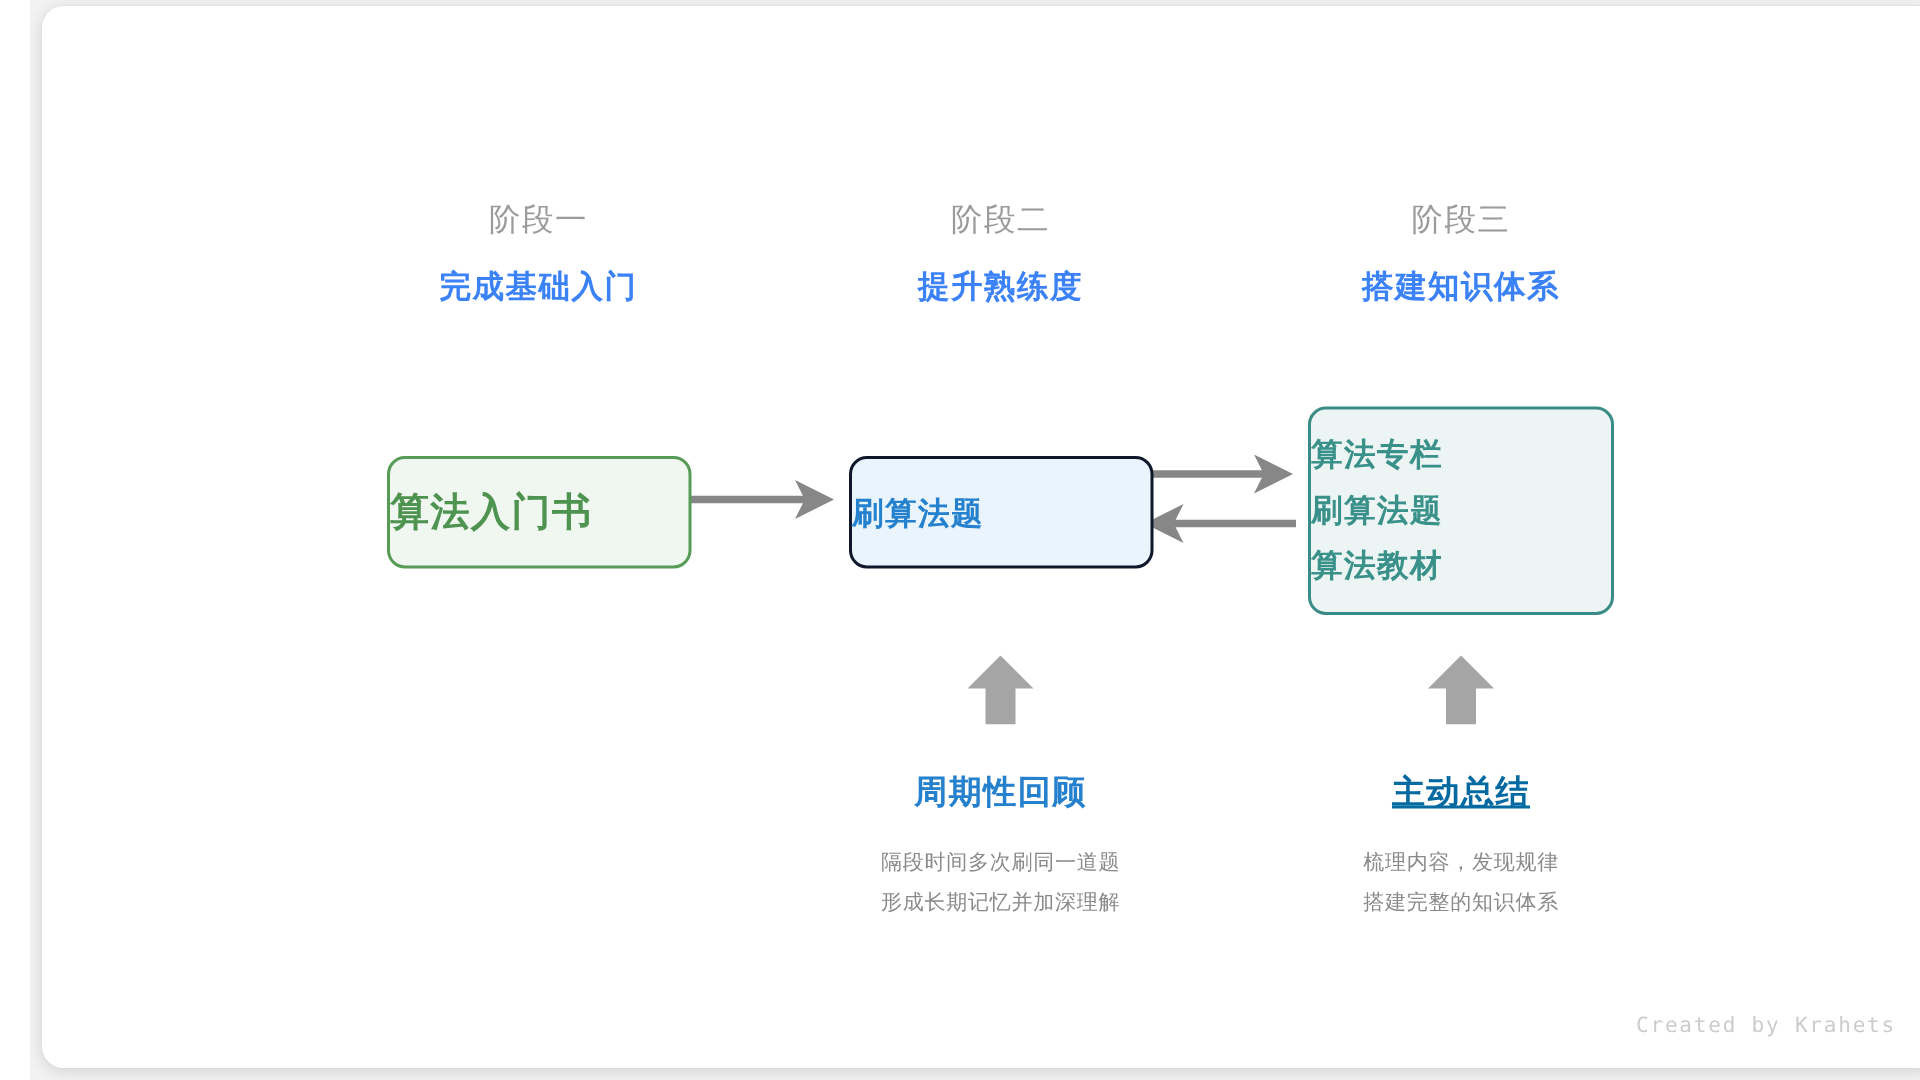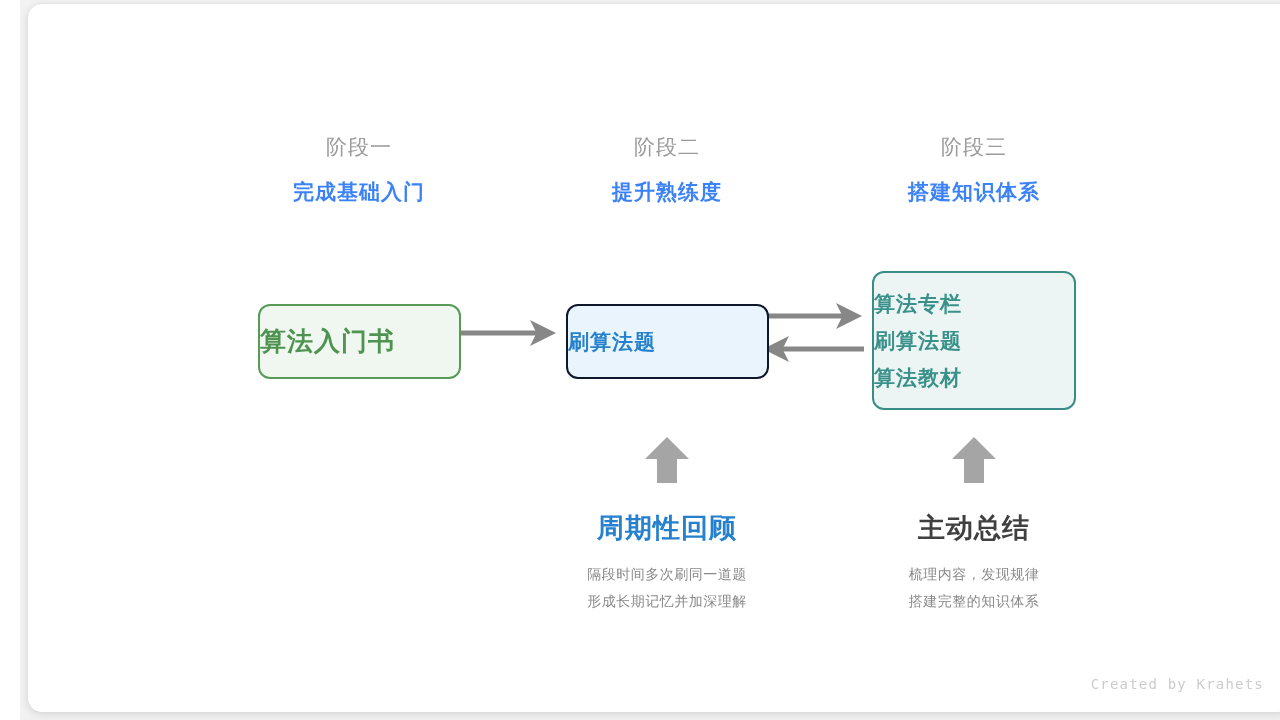--- a/index.html
+++ b/index.html
@@ -110,38 +110,38 @@
   #uparrow-review  { left: 617px; top: 433px; }
   #uparrow-summary { left: 924px; top: 433px; }
 
   
   .annot {
     position: absolute;
     width: 300px;
     text-align: center;
   }
   .annot .annot-title {
-    font-size: 27px;
+    font-size: 22px;
     font-weight: bold;
     line-height: 30px;
     letter-spacing: 1px;
     white-space: nowrap;
   }
   .annot .annot-desc {
     margin-top: 18px;
     font-size: 14px;
     color: #8a8a8a;
     line-height: 27px;
     letter-spacing: 0.5px;
     white-space: nowrap;
   }
   #annot-review  { left: 489px; top: 509px; }
   #annot-review .annot-title { color: #2581ce; }
   #annot-summary { left: 796px; top: 509px; }
-  #annot-summary .annot-title { color: #404040; }
+  #annot-summary .annot-title { color: #0369a1; text-decoration: underline; }
 
   
   #credit {
     position: absolute;
     right: 28px;
     bottom: 20px;
     font-family: "DejaVu Sans Mono", "Liberation Mono", monospace;
     font-size: 14px;
     color: #cccccc;
     letter-spacing: 1.2px;

